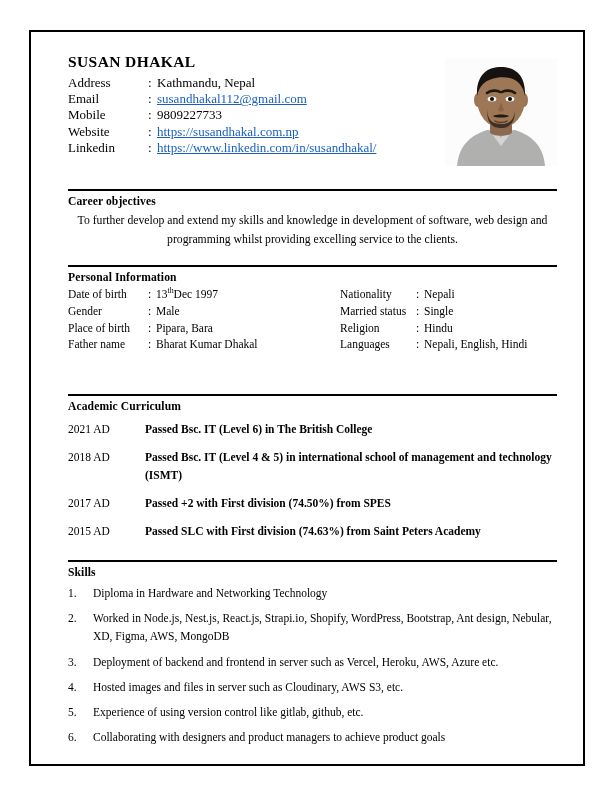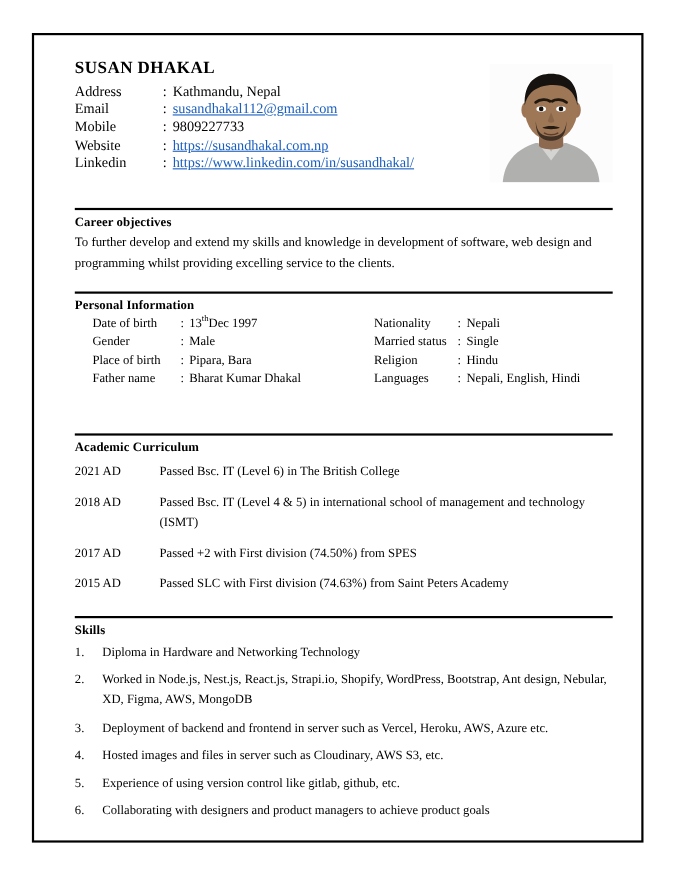--- a/index.html
+++ b/index.html
@@ -94,35 +94,35 @@
     display: inline-block;
     letter-spacing: 0.1px;
   }
   .sec-block { margin-top: 15px; }
 
   
   .para {
     font-size: 11.7px;
     line-height: 1.65;
     margin: 0;
-    text-align: left;
+    text-align: center;
     width: 489px;
   }
 
   
   .pi-wrap {
     position: relative;
     font-size: 11.5px;
     line-height: 1.0;
   }
   .pi-col {
     position: absolute;
     top: 0;
   }
-  .pi-left  { left: 16px; }
+  .pi-left  { left: 0px; }
   .pi-right { left: 252px; margin-left: 20px; }
   .pi-table { border-collapse: collapse; }
   .pi-table td {
     padding: 2.6px 0;
     vertical-align: top;
     white-space: nowrap;
   }
   .pi-key-l   { width: 80px; }
   .pi-key-r   { width: 76px; }
   .pi-colon   { width: 8px; }
@@ -134,21 +134,21 @@
     border-collapse: collapse;
     font-size: 11.5px;
     width: 489px;
   }
   .acad-table td {
     padding: 4.5px 0;
     vertical-align: top;
     line-height: 1.62;
   }
   .acad-year { width: 77px; white-space: nowrap; }
-  .acad-desc { width: 412px; }
+  .acad-desc { width: 412px; font-weight: bold; }
 
   
   .skills-list {
     list-style: none;
     margin: 2px 0 0 0;
     padding: 0;
     font-size: 11.5px;
     counter-reset: sk;
   }
   .skills-list li {

